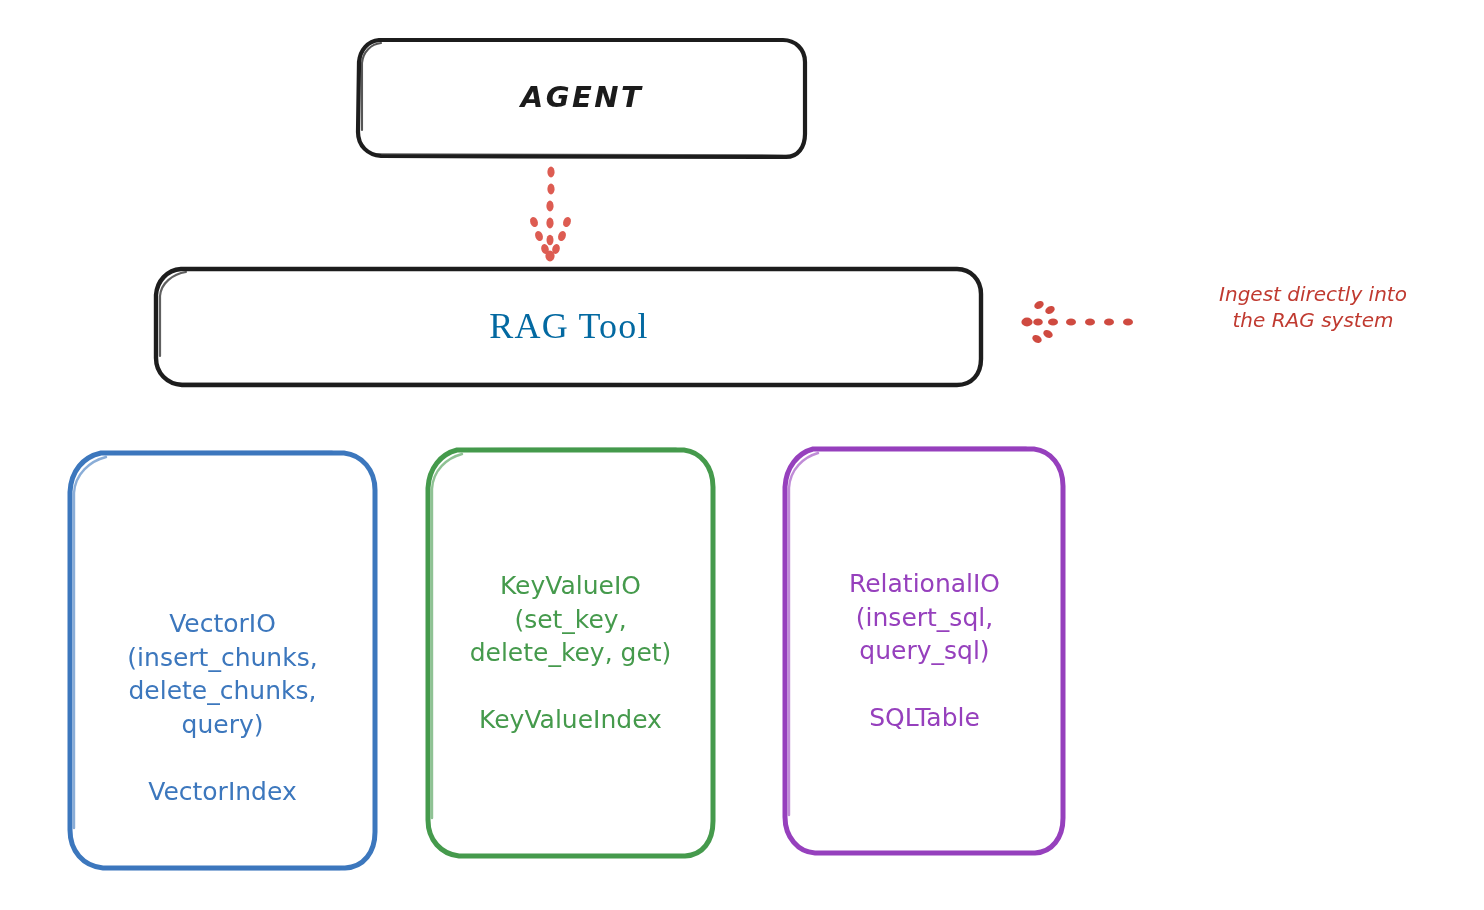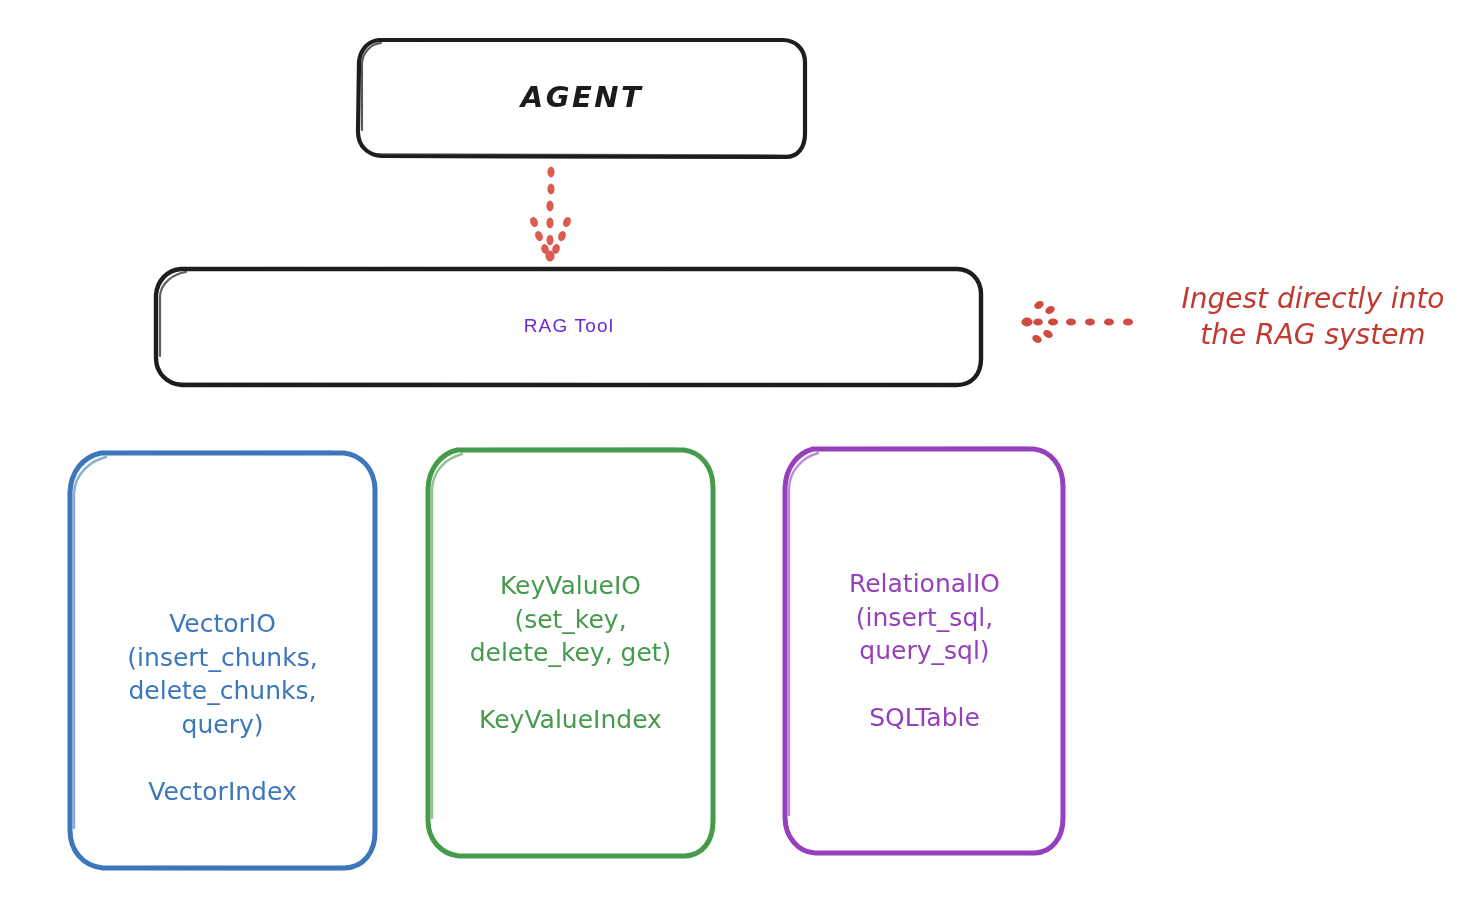--- a/index.html
+++ b/index.html
@@ -60,25 +60,25 @@
   }
 
   
   #rag-tool-node {
     left: 156px;
     top: 268px;
     width: 826px;
     height: 117px;
   }
   #rag-tool-node .node-label {
-    font-family: Liberation Sans, sans-serif;
+    font-family: Liberation Serif, serif;
     font-weight: 400;
-    font-size: 19px;
+    font-size: 36px;
     letter-spacing: 1.2px;
-    color: #6d28d9;
+    color: #0369a1;
   }
 
   
   .leaf .node-label {
     font-family: "DejaVu Sans", sans-serif;
     font-weight: 400;
     font-size: 25px;
     line-height: 1.34;
   }
 
@@ -108,21 +108,21 @@
 
   
   #ingest-annotation {
     position: absolute;
     left: 1148px;
     top: 281px;
     width: 330px;
     text-align: center;
     font-family: "DejaVu Sans", sans-serif;
     font-style: italic;
-    font-size: 28px;
+    font-size: 20px;
     font-weight: 400;
     line-height: 1.30;
     color: #c03a30;
     white-space: pre-line;
   }
 </style>
 </head>
 <body>
 
 <div class="canvas">

